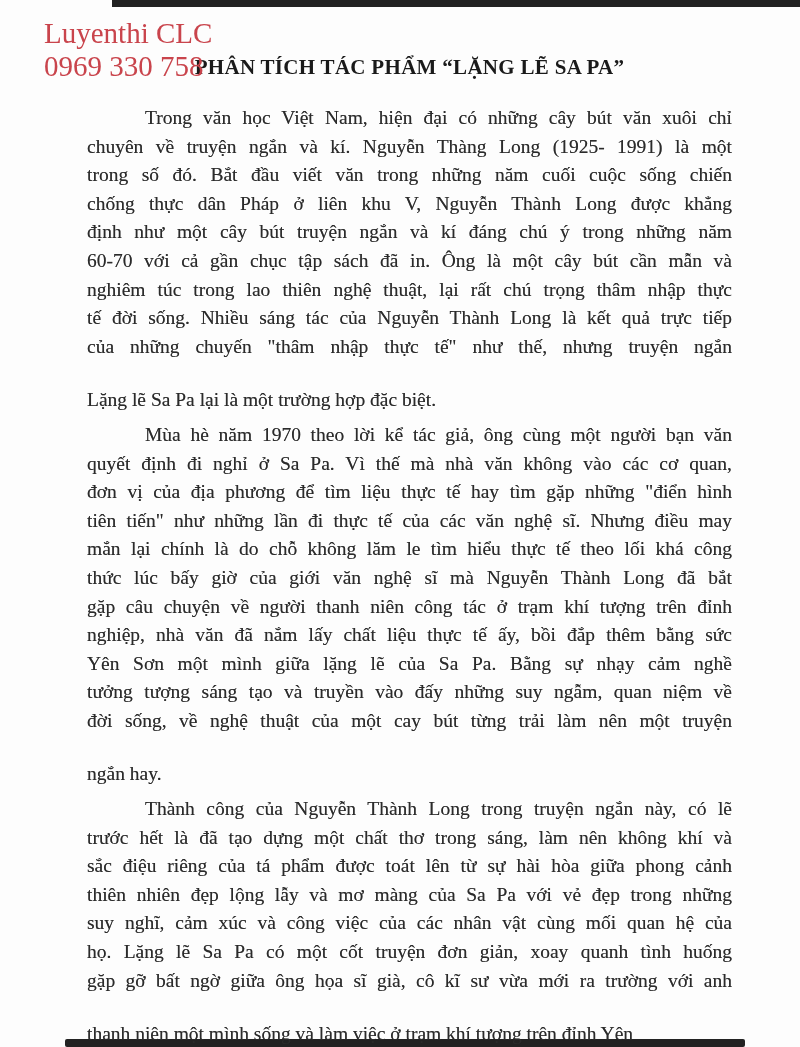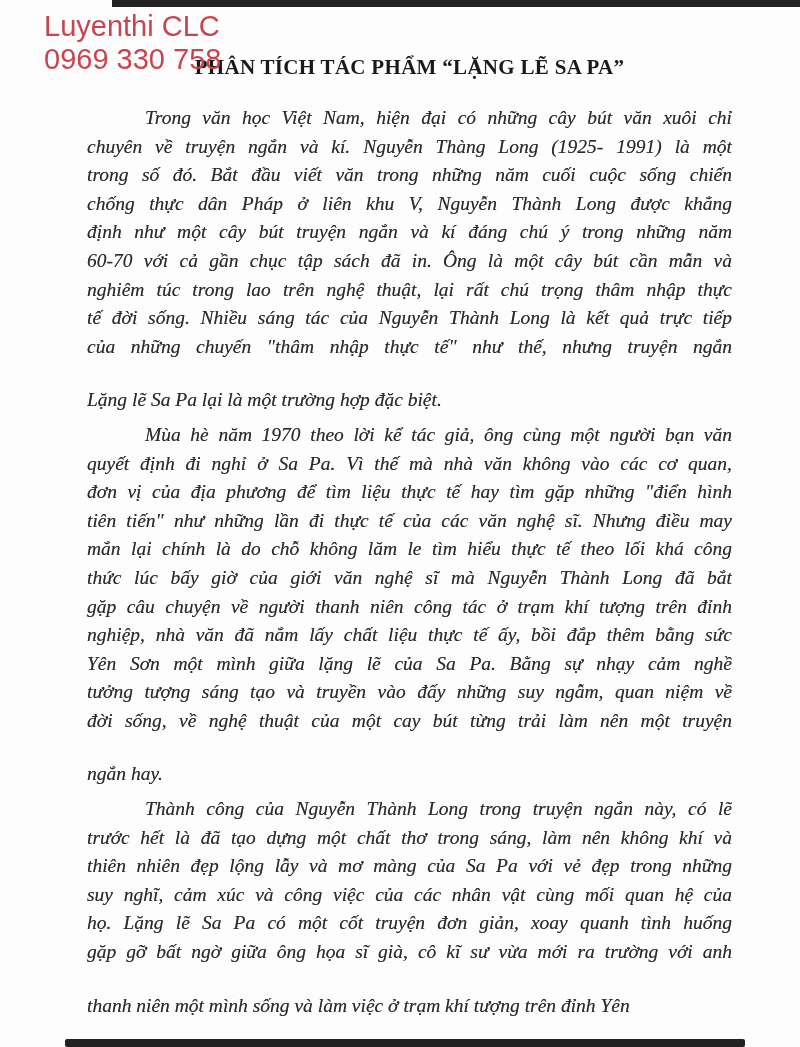--- a/index.html
+++ b/index.html
@@ -28,22 +28,22 @@
   .scan-bar.bottom {
     left: 65px;
     top: 1039px;
     width: 680px;
     height: 8px;
     border-radius: 2px;
   }
   .watermark {
     position: absolute;
     left: 44px;
-    top: 10px;
-    font-family: Liberation Sans, sans-serif;
+    top: 17px;
+    font-family: Liberation Serif, serif;
     font-size: 29px;
     line-height: 33px;
     color: #c9444c;
     z-index: 3;
     white-space: nowrap;
   }
   .content {
     position: absolute;
     left: 87px;
     top: 54px;
@@ -55,21 +55,20 @@
     font-size: 21px;
     line-height: 26px;
     font-weight: bold;
     text-align: center;
     color: #1a1a1a;
     letter-spacing: 0.3px;
     white-space: nowrap;
   }
   .paragraph {
     margin: 0 0 6px 0;
-    font-style: italic;
   }
   .line {
     height: 28.6px;
     line-height: 28.6px;
     font-size: 19.5px;
     color: #2b2b2b;
     text-align: justify;
     text-align-last: justify;
     text-justify: inter-word;
     text-shadow: 0 0 0.5px rgba(40,40,40,0.55);
@@ -98,21 +97,21 @@
   <div class="content">
     <h1 class="title">PHÂN TÍCH TÁC PHẨM “LẶNG LẼ SA PA”</h1>
     <div class="body" id="doc-body">
         <div class="paragraph">
           <div class="line first-line">Trong văn học Việt Nam, hiện đại có những cây bút văn xuôi chỉ</div>
           <div class="line">chuyên về truyện ngắn và kí. Nguyễn Thàng Long (1925- 1991) là một</div>
           <div class="line">trong số đó. Bắt đầu viết văn trong những năm cuối cuộc sống chiến</div>
           <div class="line">chống thực dân Pháp ở liên khu V, Nguyễn Thành Long được khẳng</div>
           <div class="line">định như một cây bút truyện ngắn và kí đáng chú ý trong những năm</div>
           <div class="line">60-70 với cả gần chục tập sách đã in. Ông là một cây bút cần mẫn và</div>
-          <div class="line">nghiêm túc trong lao trên nghệ thuật, lại rất chú trọng thâm nhập thực</div>
+          <div class="line">nghiêm túc trong lao thiên nghệ thuật, lại rất chú trọng thâm nhập thực</div>
           <div class="line">tế đời sống. Nhiều sáng tác của Nguyễn Thành Long là kết quả trực tiếp</div>
           <div class="line">của những chuyến "thâm nhập thực tế" như thế, nhưng truyện ngắn</div>
           <div class="line last-line">Lặng lẽ Sa Pa lại là một trường hợp đặc biệt.</div>
         </div>
         <div class="paragraph">
           <div class="line first-line">Mùa hè năm 1970 theo lời kể tác giả, ông cùng một người bạn văn</div>
           <div class="line">quyết định đi nghỉ ở Sa Pa. Vì thế mà nhà văn không vào các cơ quan,</div>
           <div class="line">đơn vị của địa phương để tìm liệu thực tế hay tìm gặp những "điển hình</div>
           <div class="line">tiên tiến" như những lần đi thực tế của các văn nghệ sĩ. Nhưng điều may</div>
           <div class="line">mắn lại chính là do chỗ không lăm le tìm hiểu thực tế theo lối khá công</div>
@@ -120,20 +119,21 @@
           <div class="line">gặp câu chuyện về người thanh niên công tác ở trạm khí tượng trên đỉnh</div>
           <div class="line">nghiệp, nhà văn đã nắm lấy chất liệu thực tế ấy, bồi đắp thêm bằng sức</div>
           <div class="line">Yên Sơn một mình giữa lặng lẽ của Sa Pa. Bằng sự nhạy cảm nghề</div>
           <div class="line">tưởng tượng sáng tạo và truyền vào đấy những suy ngẫm, quan niệm về</div>
           <div class="line">đời sống, về nghệ thuật của một cay bút từng trải làm nên một truyện</div>
           <div class="line last-line">ngắn hay.</div>
         </div>
         <div class="paragraph">
           <div class="line first-line">Thành công của Nguyễn Thành Long trong truyện ngắn này, có lẽ</div>
           <div class="line">trước hết là đã tạo dựng một chất thơ trong sáng, làm nên không khí và</div>
+          <div class="line">sắc điệu riêng của tá phẩm được toát lên từ sự hài hòa giữa phong cảnh</div>
           <div class="line">thiên nhiên đẹp lộng lẫy và mơ màng của Sa Pa với vẻ đẹp trong những</div>
           <div class="line">suy nghĩ, cảm xúc và công việc của các nhân vật cùng mối quan hệ của</div>
           <div class="line">họ. Lặng lẽ Sa Pa có một cốt truyện đơn giản, xoay quanh tình huống</div>
           <div class="line">gặp gỡ bất ngờ giữa ông họa sĩ già, cô kĩ sư vừa mới ra trường với anh</div>
           <div class="line last-line">thanh niên một mình sống và làm việc ở trạm khí tượng trên đỉnh Yên</div>
         </div>
       </div>
   </div>
 
   <div class="scan-bar bottom"></div>

